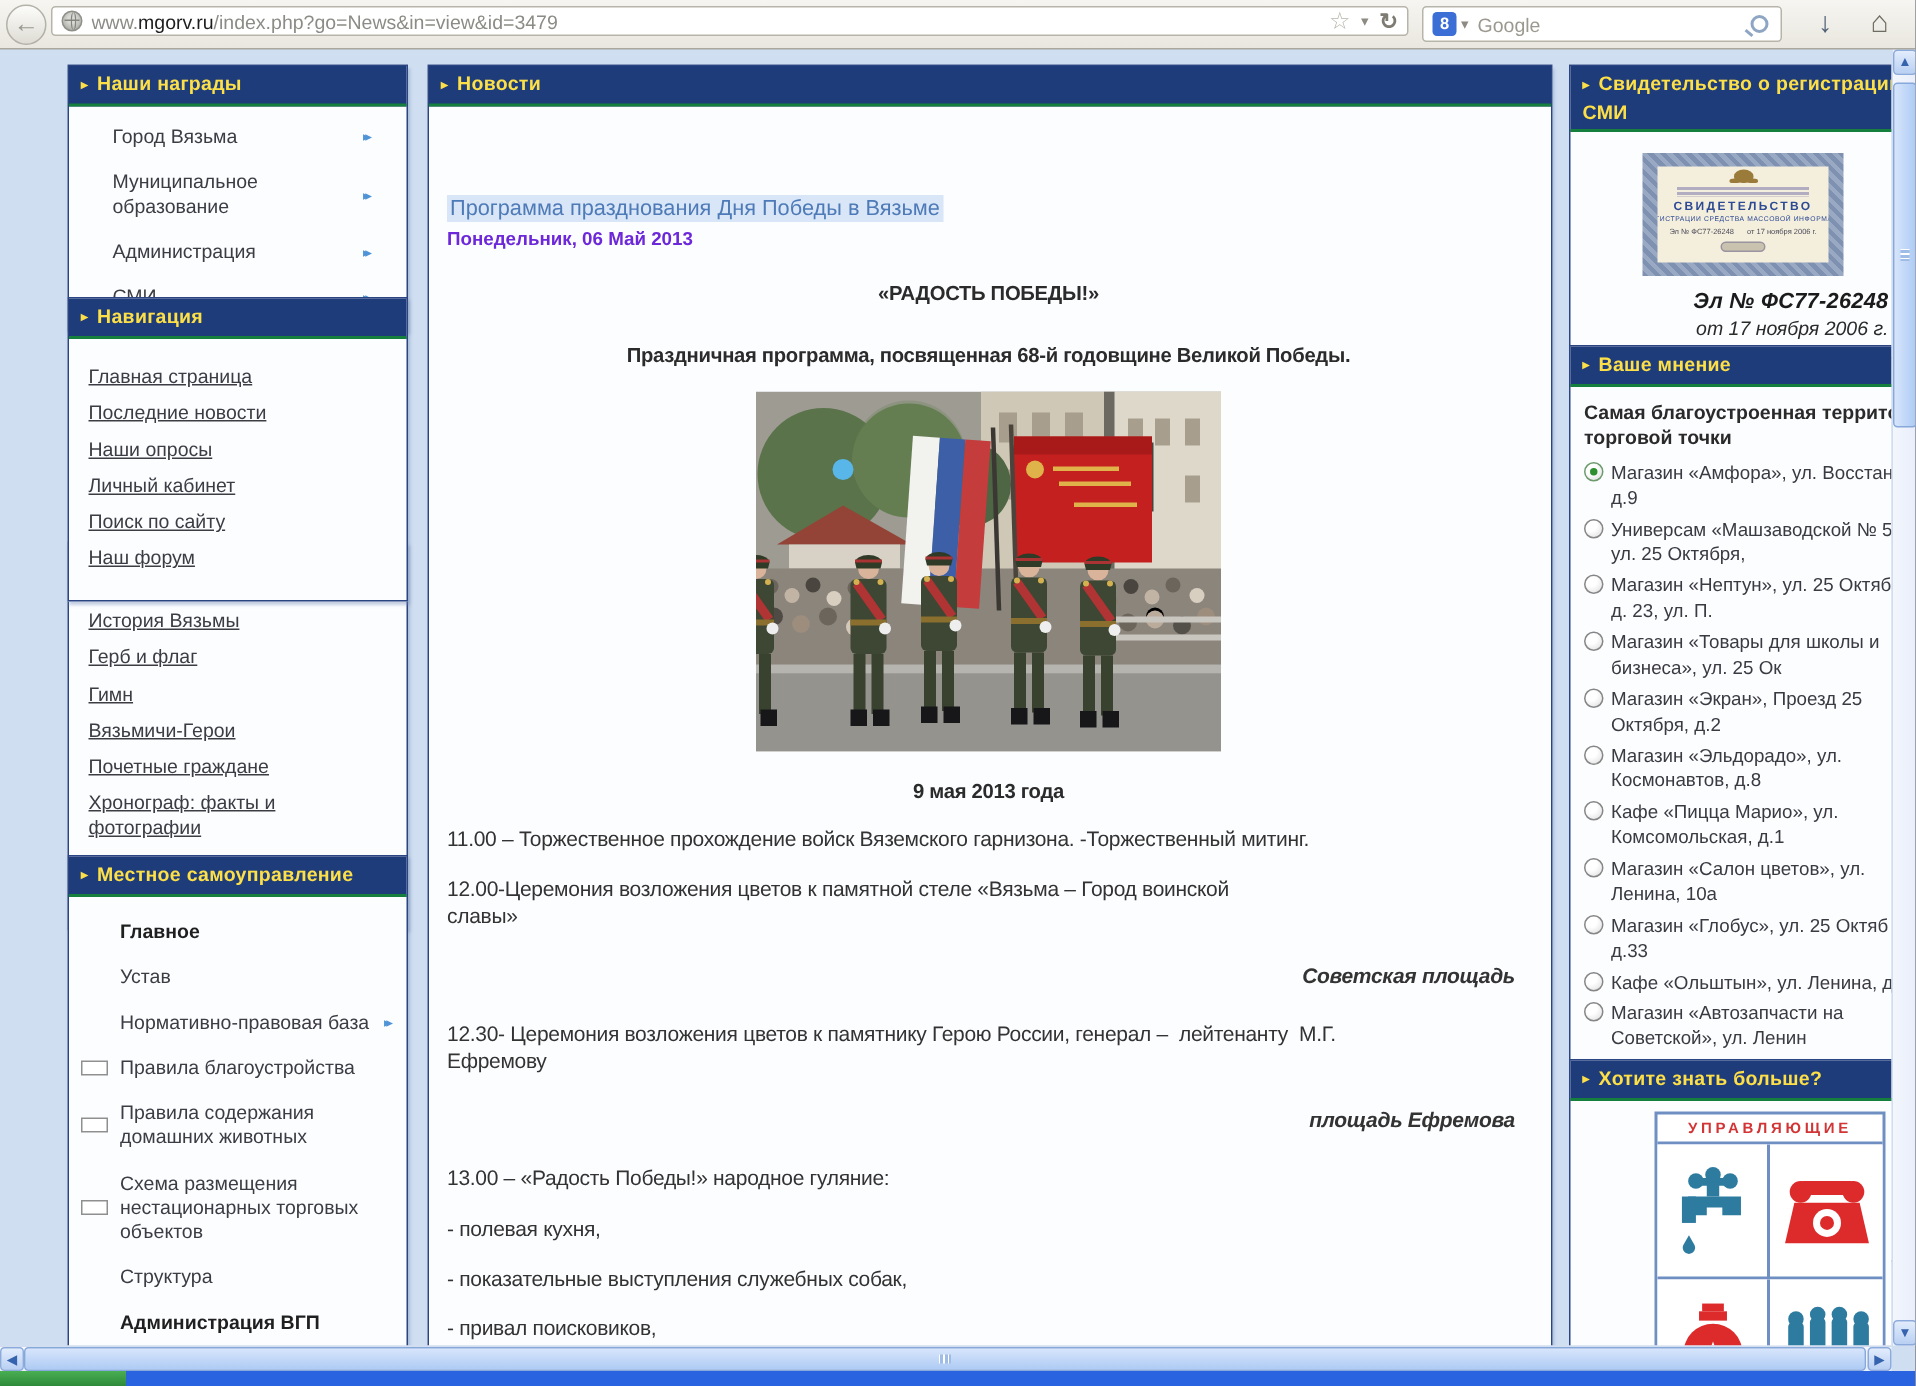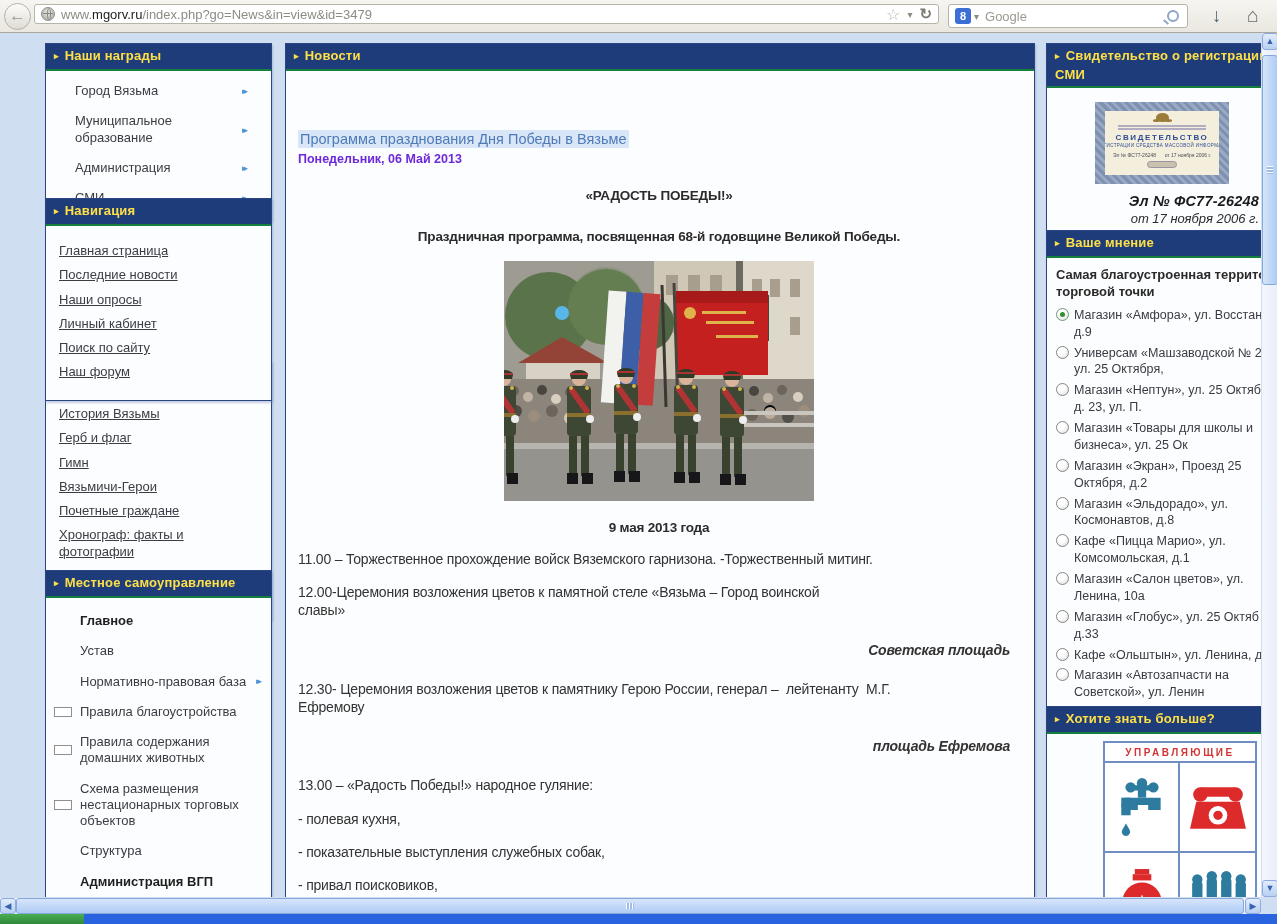--- a/index.html
+++ b/index.html
@@ -471,21 +471,21 @@
               <div class="opt-text">
 
               <div class="opt-line">Магазин «Амфора», ул. Восстан</div>
                 <div class="opt-line">д.9</div>
               </div>
             </div>
             <div class="opt" data-state="unselected">
               <span class="radio"></span>
               <div class="opt-text">
 
-              <div class="opt-line">Универсам «Машзаводской № 2</div>
+              <div class="opt-line">Универсам «Машзаводской № 5</div>
                 <div class="opt-line">ул. 25 Октября,</div>
               </div>
             </div>
             <div class="opt" data-state="unselected">
               <span class="radio"></span>
               <div class="opt-text">
 
               <div class="opt-line">Магазин «Нептун», ул. 25 Октяб</div>
                 <div class="opt-line">д. 23, ул. П.</div>
               </div>

